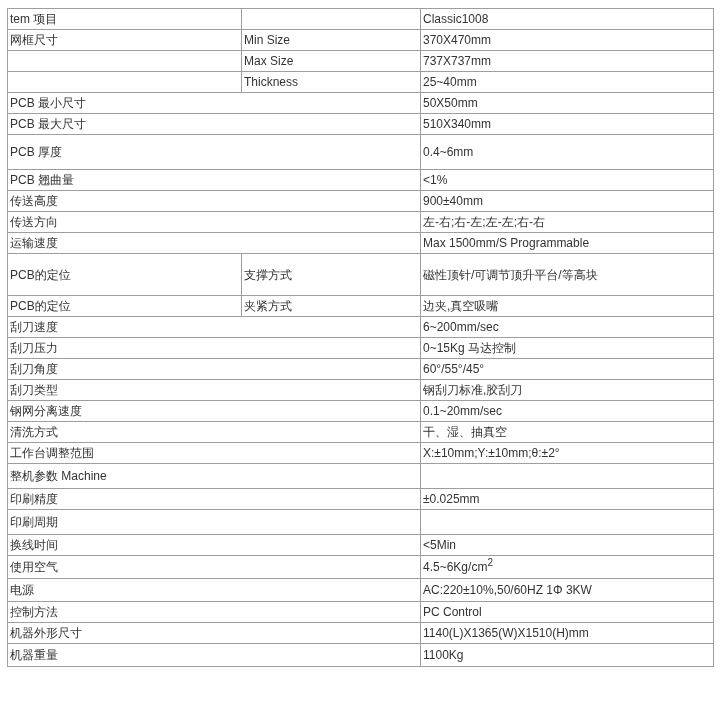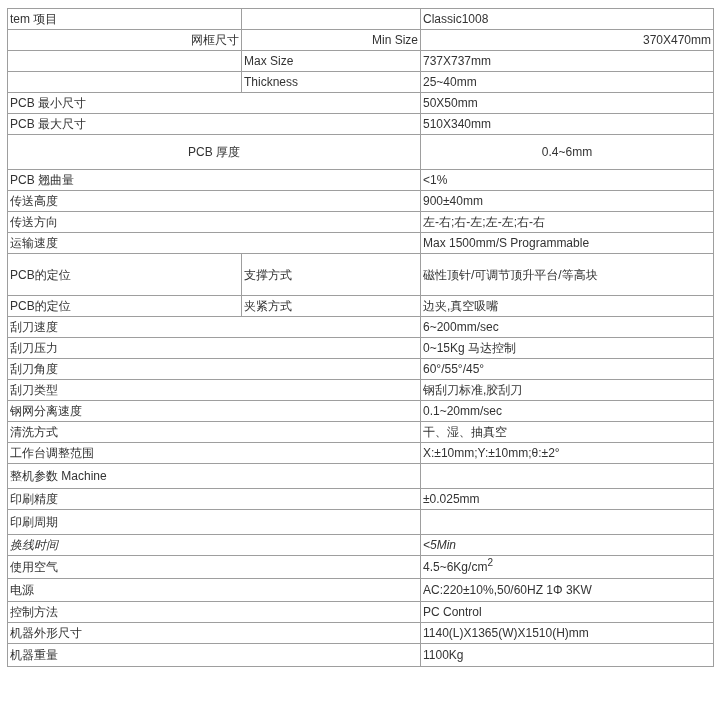--- a/index.html
+++ b/index.html
@@ -51,21 +51,21 @@
       <col style="width:234px">
       <col style="width:179px">
       <col style="width:293px">
     </colgroup>
     <tbody>
         <tr style="height: 21px;">
           <td>tem 项目</td>
           <td></td>
           <td>Classic1008</td>
         </tr>
-        <tr style="height: 21px; text-align: right;">
+        <tr style="height: 21px;">
           <td>网框尺寸</td>
           <td>Min Size</td>
           <td>370X470mm</td>
         </tr>
         <tr style="height: 21px;">
           <td></td>
           <td>Max Size</td>
           <td>737X737mm</td>
         </tr>
         <tr style="height: 21px;">
@@ -74,21 +74,21 @@
           <td>25~40mm</td>
         </tr>
         <tr style="height: 21px;">
           <td colspan="2">PCB 最小尺寸</td>
           <td>50X50mm</td>
         </tr>
         <tr style="height: 21px;">
           <td colspan="2">PCB 最大尺寸</td>
           <td>510X340mm</td>
         </tr>
-        <tr style="height: 35px; text-align: center;">
+        <tr style="height: 35px;">
           <td colspan="2">PCB 厚度</td>
           <td>0.4~6mm</td>
         </tr>
         <tr style="height: 21px;">
           <td colspan="2">PCB 翘曲量</td>
           <td>&lt;1%</td>
         </tr>
         <tr style="height: 21px;">
           <td colspan="2">传送高度</td>
           <td>900±40mm</td>
@@ -144,21 +144,21 @@
           <td></td>
         </tr>
         <tr style="height: 21px;">
           <td colspan="2">印刷精度</td>
           <td>±0.025mm</td>
         </tr>
         <tr style="height: 25px;">
           <td colspan="2">印刷周期</td>
           <td></td>
         </tr>
-        <tr style="height: 21px; font-style: italic;">
+        <tr style="height: 21px;">
           <td colspan="2">换线时间</td>
           <td>&lt;5Min</td>
         </tr>
         <tr style="height: 23px;">
           <td colspan="2">使用空气</td>
           <td>4.5~6Kg/cm<sup>2</sup></td>
         </tr>
         <tr style="height: 23px;">
           <td colspan="2">电源</td>
           <td>AC:220±10%,50/60HZ 1Φ 3KW</td>

